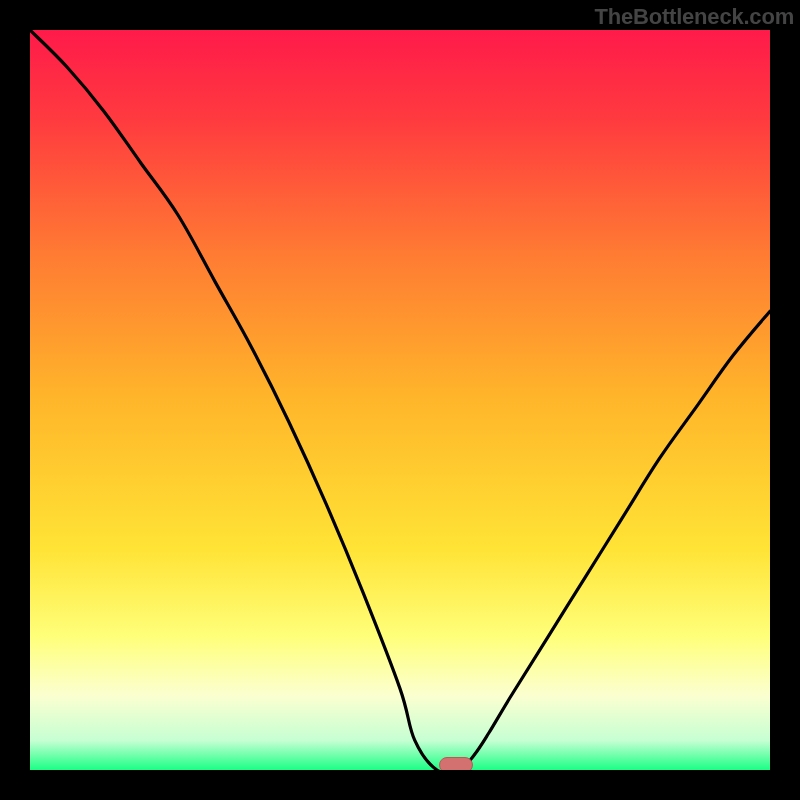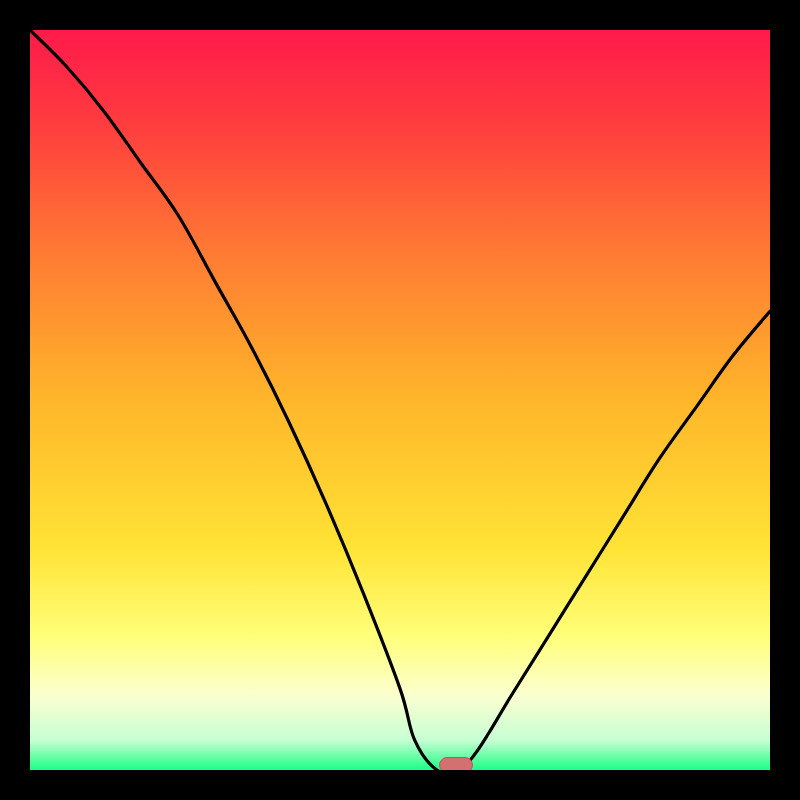--- a/index.html
+++ b/index.html
@@ -8,20 +8,21 @@
   .gradient{position:absolute;left:0;top:0;width:740px;height:740px}
   .curve{position:absolute;left:0;top:0}
   .marker{position:absolute;border-radius:8px}
   .attr{position:absolute;right:6px;top:4px;color:#444;font-size:22px;font-weight:600;letter-spacing:-.2px}
 </style>
 </head>
 <body>
 
 <div class="frame">
 
+  <div class="attr">TheBottleneck.com</div>
 
   <div class="plot">
     <svg class="gradient" width="740" height="740" viewBox="0 0 740 740" preserveAspectRatio="none">
       <defs>
         <linearGradient id="bg" x1="0" y1="0" x2="0" y2="1">
             <stop offset="0%" stop-color="#ff1a4a"></stop>
             <stop offset="12%" stop-color="#ff3a3f"></stop>
             <stop offset="30%" stop-color="#ff7a33"></stop>
             <stop offset="50%" stop-color="#ffb62a"></stop>
             <stop offset="70%" stop-color="#ffe335"></stop>

